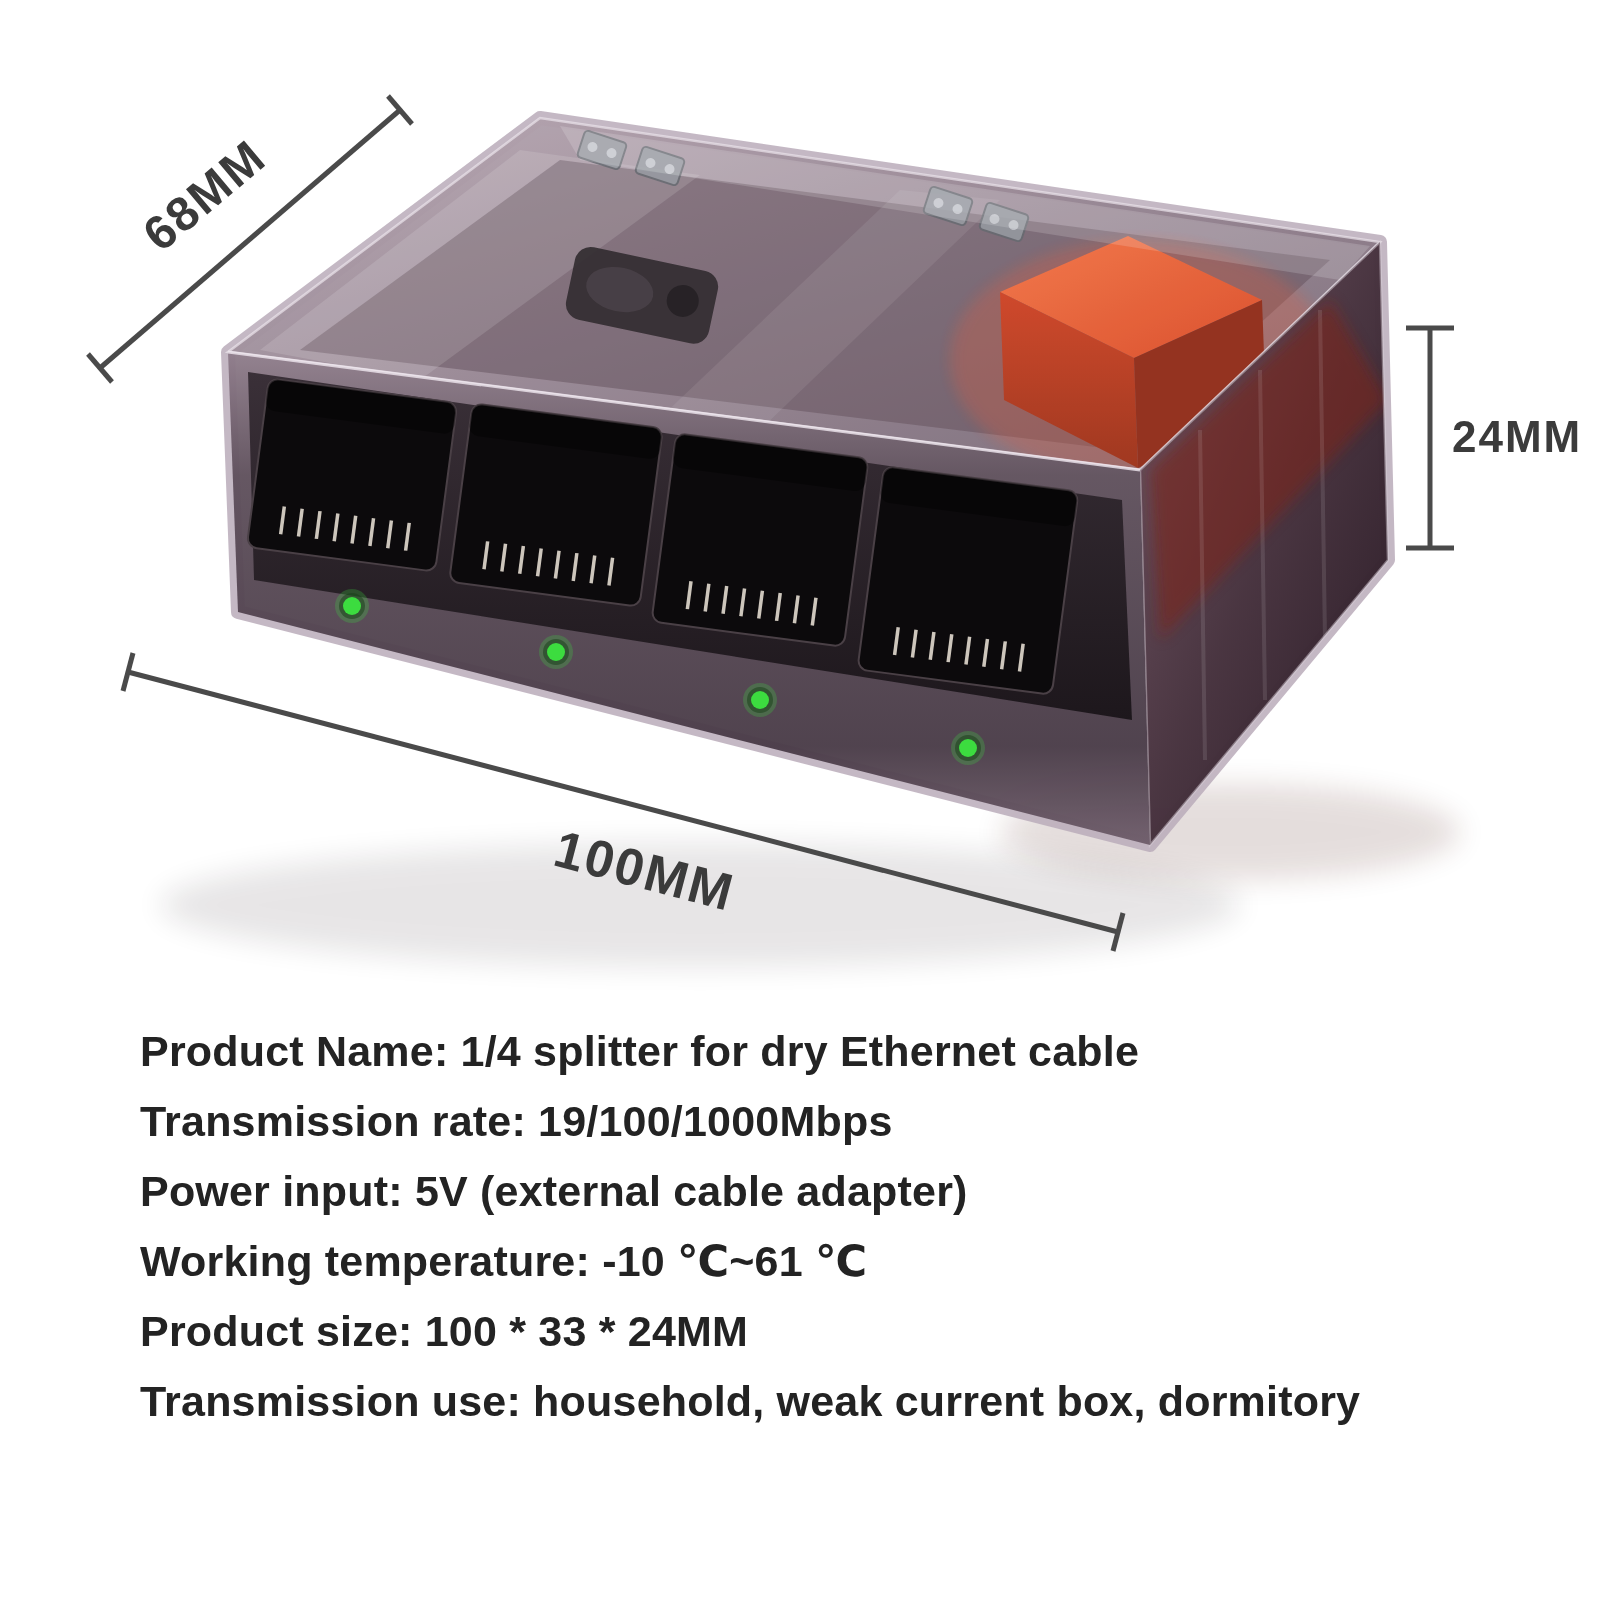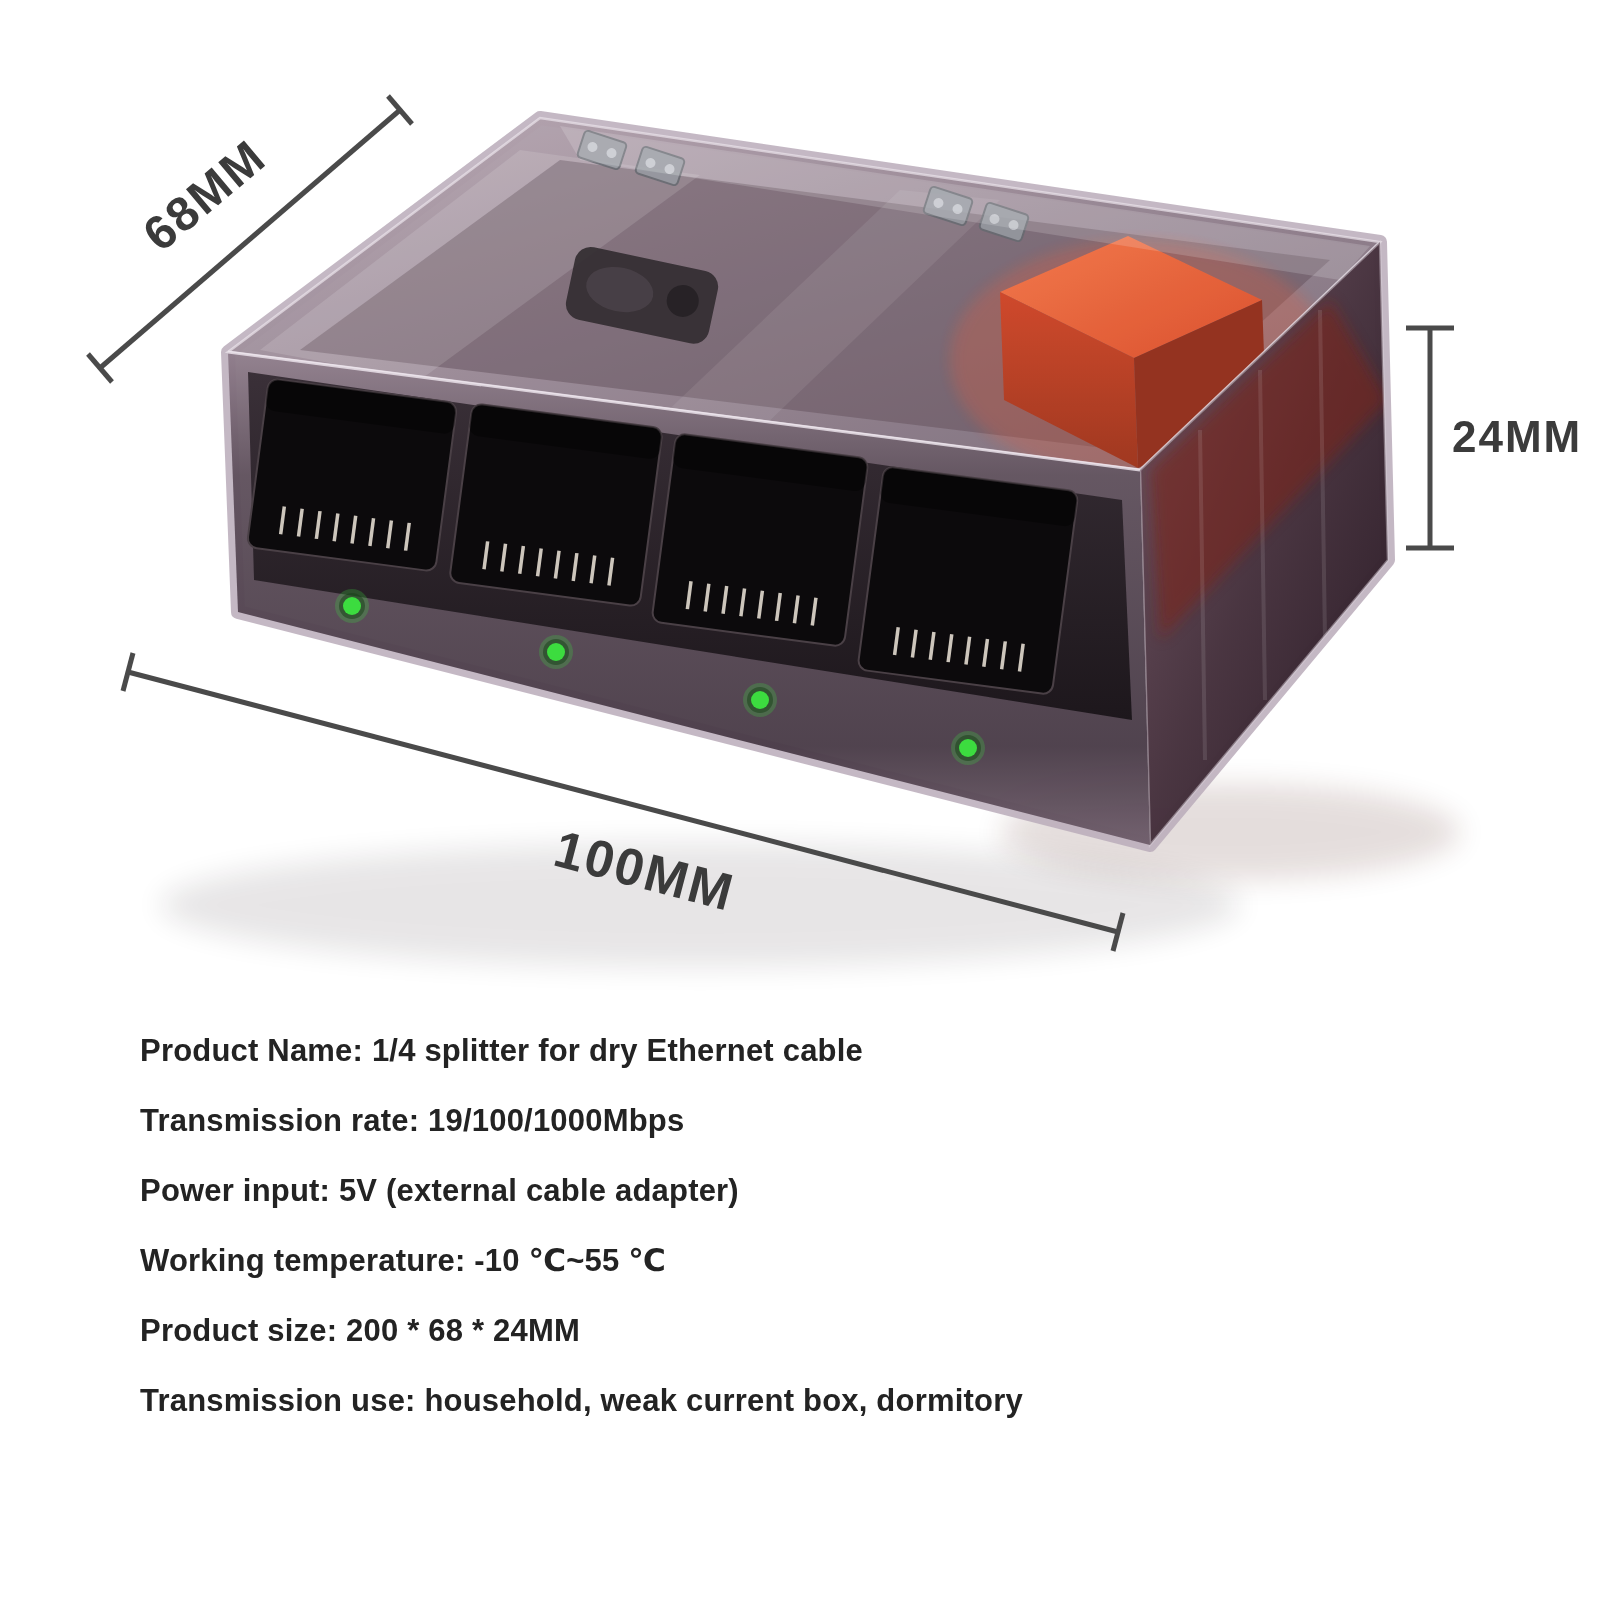--- a/index.html
+++ b/index.html
@@ -10,21 +10,21 @@
   .stage{position:absolute;left:0;top:0;width:1600px;height:1600px;}
   svg{display:block;}
   .dim-label{
     font-family:"Liberation Sans","DejaVu Sans",sans-serif;
     font-weight:bold;fill:#3b3b3b;letter-spacing:2px;
   }
   .specs{
     position:absolute;left:140px;top:1016px;width:1400px;
   }
   .spec-line{
-    font-size:31px;line-height:70px;font-weight:bold;color:#232323;
+    font-size:43px;line-height:70px;font-weight:bold;color:#232323;
     letter-spacing:0.2px;white-space:nowrap;
   }
 </style>
 </head>
 <body>
 
 <div class="stage">
 
   <svg width="1600" height="1010" viewBox="0 0 1600 1010">
     <defs>
@@ -244,18 +244,18 @@
       <line x1="133" y1="653" x2="123" y2="691"></line>
       <line x1="1123" y1="913" x2="1113" y2="951"></line>
     </g>
     <text class="dim-label" font-size="52" text-anchor="middle" transform="translate(640,888) rotate(14.7)">100MM</text>
   </svg>
 
   <div class="specs">
     <div class="spec-line">Product Name: 1/4 splitter for dry Ethernet cable</div>
     <div class="spec-line">Transmission rate: 19/100/1000Mbps</div>
     <div class="spec-line">Power input: 5V (external cable adapter)</div>
-    <div class="spec-line">Working temperature: -10 ℃~55 ℃</div>
-    <div class="spec-line">Product size: 200 * 68 * 24MM</div>
+    <div class="spec-line">Working temperature: -10 ℃~61 ℃</div>
+    <div class="spec-line">Product size: 100 * 33 * 24MM</div>
     <div class="spec-line">Transmission use: household, weak current box, dormitory</div>
   </div>
 
 </div>
 
 </body></html>

